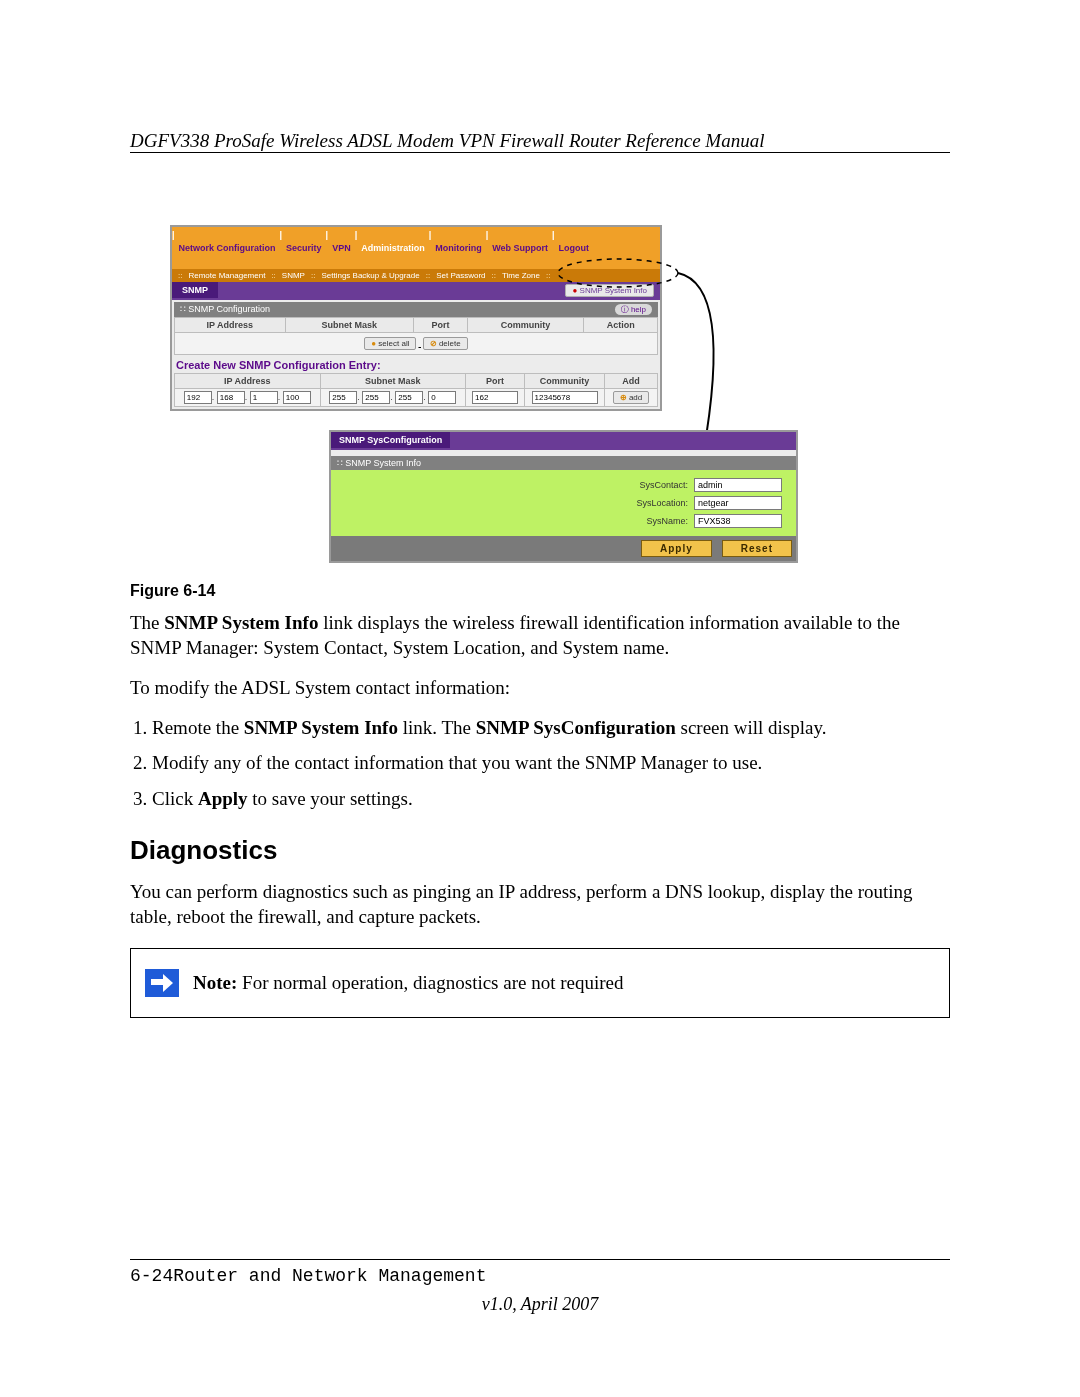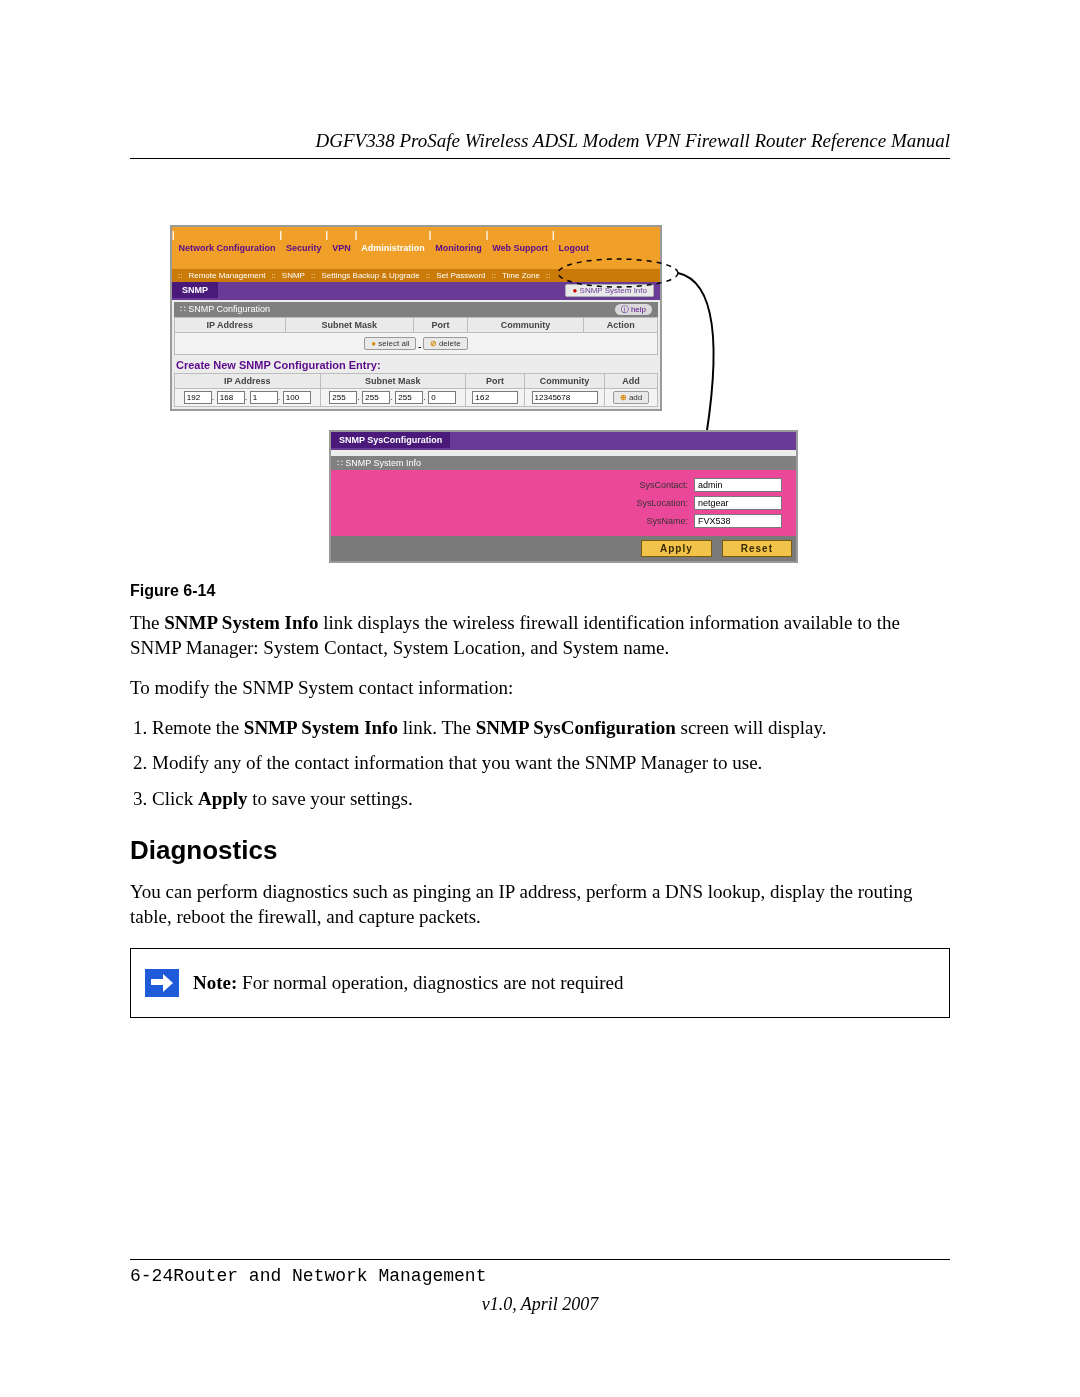--- a/index.html
+++ b/index.html
@@ -11,22 +11,22 @@
   }
   .page {
     width: 1080px;
     height: 1397px;
     position: relative;
     box-sizing: border-box;
     padding: 130px 130px 0 130px;
   }
   .header-line {
     border-bottom: 1px solid #000;
-    padding-bottom: 6px;
-    text-align: right;
+    padding-bottom: 0;
+    text-align: left;
     font-style: italic;
     font-size: 19px;
   }
   
   .router-top {
     position: absolute;
     left: 170px;
     top: 225px;
     width: 488px;
     border: 2px solid #9a9a9a;
@@ -171,21 +171,21 @@
   .router-bot .tab2 {
     position: absolute;
     top: 0; left: 0;
     background: #4a1a7a;
     color: #fff;
     font-weight: bold;
     font-size: 9px;
     padding: 3px 8px;
   }
   .form-area {
-    background: #ec4899;
+    background: #bef264;
     padding: 6px 4px 6px 4px;
   }
   .form-row {
     display: flex;
     justify-content: flex-end;
     align-items: center;
     gap: 6px;
     padding: 2px 10px;
     font-size: 9px;
     color: #333;
@@ -365,21 +365,21 @@
             <input class="ip-oct" value="168" style="">.
             <input class="ip-oct" value="1" style="">.
             <input class="ip-oct" value="100" style="">
           </td>
           <td>
             <input class="ip-oct" value="255" style="">.
             <input class="ip-oct" value="255" style="">.
             <input class="ip-oct" value="255" style="">.
             <input class="ip-oct" value="0" style="">
           </td>
-          <td><input class="inp" style="width: 40px; font-family: Liberation Mono, monospace;" value="162"></td>
+          <td><input class="inp" style="width: 40px;" value="162"></td>
           <td><input class="inp" value="12345678" style=""></td>
           <td><span class="chip"><span class="dot">⊕</span> <span>add</span></span></td>
         </tr>
       </tbody>
         </table>
     </div>
   </div>
 
   <svg class="annot" viewBox="0 0 250 210">
     <ellipse cx="70" cy="18" rx="60" ry="14" fill="none" stroke="#000" stroke-width="1.5" stroke-dasharray="5 5"></ellipse>
@@ -415,21 +415,21 @@
     </div>
   </div>
 
   <div class="body-text">
     <div class="fig-label">Figure 6-14</div>
 
     <p>
       <span>The </span><b>SNMP System Info</b><span> link displays the wireless firewall identification information available to the SNMP Manager: System Contact, System Location, and System name.</span>
     </p>
 
-    <p>To modify the SNMP System contact information:</p>
+    <p>To modify the ADSL System contact information:</p>
 
     <ol class="steps">
       <li>
         <span>Remote the </span><b>SNMP System Info</b><span> link. The </span><b>SNMP SysConfiguration</b><span> screen will display.</span>
       </li>
       <li>Modify any of the contact information that you want the SNMP Manager to use.</li>
       <li>
         <span>Click </span><b>Apply</b><span> to save your settings.</span>
       </li>
     </ol>

